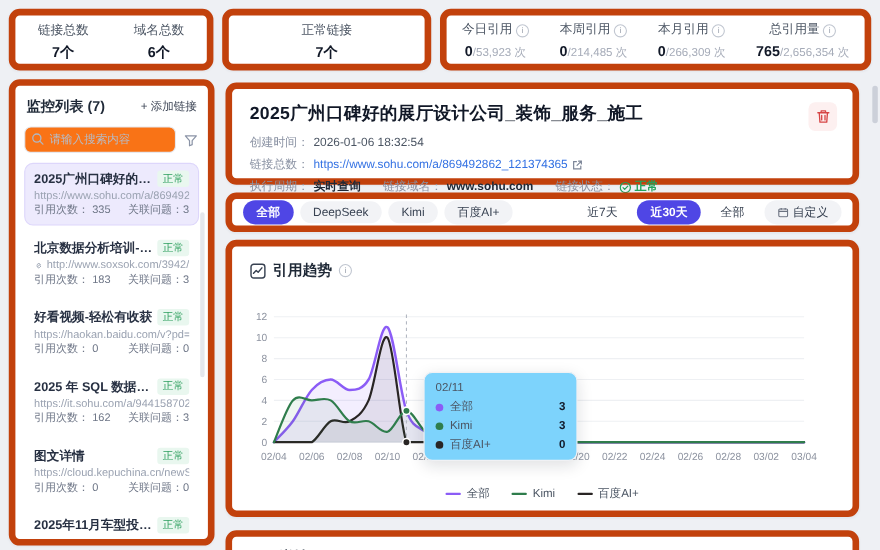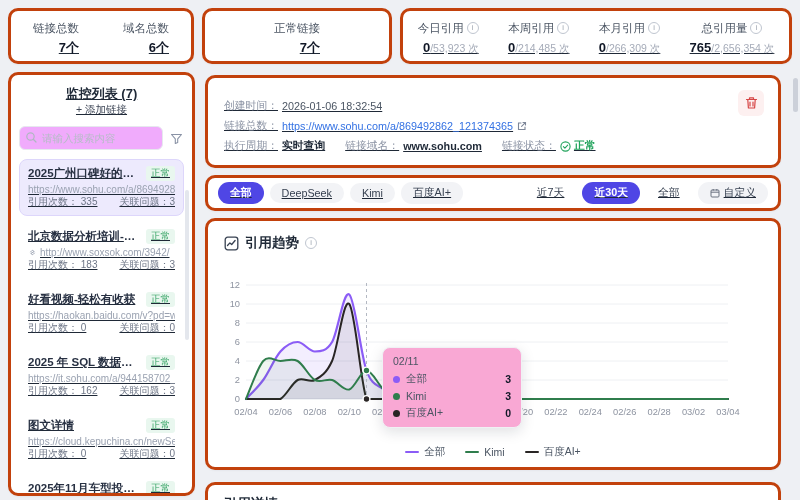--- a/index.html
+++ b/index.html
@@ -2,45 +2,45 @@
 <html><head>
 <meta charset="utf-8">
 <style>
   html,body{margin:0;padding:0;}
   body{
     width:800px;height:500px;position:relative;overflow:hidden;
     background:#eef0f4;
     font-family:"Liberation Sans","DejaVu Sans",sans-serif;
     color:#1f2937;
   }
-  .card{position:absolute;background:#fff;border:3px solid #c2410c;border-radius:10px;
-        box-shadow:0 1px 2px rgba(16,24,40,.04);box-sizing:border-box;text-decoration:underline;}
+  .card{position:absolute;background:#fff;border:6px solid #c2410c;border-radius:10px;
+        box-shadow:0 1px 2px rgba(16,24,40,.04);box-sizing:border-box;}
 
   
   .stat-card{top:8px;height:56px;display:flex;align-items:center;justify-content:space-around;}
   #sg0{left:8px;width:186px;}
   #sg1{left:202px;width:190px;}
   #sg2{left:400px;width:392px;}
   .stat{text-align:center;line-height:1;}
   .stat .lbl{font-size:11.5px;color:#4b5563;display:inline-flex;align-items:center;gap:3px;}
-  .stat .val{margin-top:6px;font-size:13px;font-weight:bold;color:#111827;text-align:right;}
+  .stat .val{margin-top:6px;font-size:13px;font-weight:bold;color:#111827;}
   .stat .val.danger{color:#e15555;}
   .stat .val .rest{font-weight:normal;font-size:10.5px;color:#a5abb8;}
   .info-i{display:inline-block;width:10px;height:10px;border:1px solid #c0c6d0;border-radius:50%;
           color:#9aa1ad;font-size:7.5px;line-height:10px;text-align:center;font-style:normal;}
 
   
   .sidebar{left:8px;top:72px;width:187px;height:424px;padding:10px 8px;overflow:hidden;}
-  .sb-head{display:flex;justify-content:space-between;align-items:center;padding:0 2px;flex-direction:column;}
+  .sb-head{display:flex;justify-content:space-between;align-items:center;padding:0 2px;}
   .sb-title{font-size:13px;font-weight:bold;color:#1f2937;}
   .sb-add{font-size:10.5px;color:#3f4757;cursor:pointer;}
   .sb-search{margin-top:9px;display:flex;align-items:center;gap:6px;}
   .search-box{position:relative;flex:1;}
   .search-box input{width:100%;height:24px;box-sizing:border-box;border:1px solid #e6e8ee;border-radius:6px;
-     background:#f0abfc;padding:0 6px 0 22px;font-size:10.5px;color:#374151;outline:none;
+     background:#f97316;padding:0 6px 0 22px;font-size:10.5px;color:#374151;outline:none;
      font-family:"Liberation Sans","DejaVu Sans",sans-serif;}
   .search-box input::placeholder{color:#b6bcc7;}
   .search-ic{position:absolute;left:6px;top:5px;}
   .sb-list{margin-top:9px;display:flex;flex-direction:column;gap:6px;}
   .sb-item{padding:6px 8px;border-radius:8px;border:1px solid transparent;cursor:pointer;}
   .sb-item.selected{background:#edeafd;border-color:#ddd6fb;}
   .it-top{display:flex;align-items:center;gap:4px;}
   .it-title{flex:1;font-size:11.5px;font-weight:bold;color:#273042;white-space:nowrap;overflow:hidden;text-overflow:ellipsis;}
   .badge{flex:none;font-size:9.5px;color:#2fa05f;background:#e9f7ef;padding:1px 5px;border-radius:3px;}
   .it-url{margin-top:3px;font-size:10px;color:#9aa2b1;white-space:nowrap;overflow:hidden;display:flex;align-items:center;gap:3px;}
@@ -65,21 +65,21 @@
   .pill{font-size:10.8px;color:#374151;background:#f2f3f6;border-radius:999px;padding:4px 12px;cursor:pointer;white-space:nowrap;
         display:inline-flex;align-items:center;gap:4px;}
   .pill.plain{background:transparent;}
   .pill.active{background:#4f46e5;color:#fff;font-weight:bold;}
 
   
   .chart-card{left:205px;top:218px;width:576px;height:252px;}
   .chart-head{position:absolute;left:16px;top:13px;display:flex;align-items:center;gap:6px;justify-content:space-between;}
   .chart-head .t{font-size:13.5px;font-weight:bold;color:#1f2937;}
   #chartSvg{position:absolute;left:12px;top:44px;}
-  .tooltip{position:absolute;left:174px;top:126px;width:118px;background:#f9a8d4;border:1px solid #f0f1f4;
+  .tooltip{position:absolute;left:174px;top:114px;width:118px;background:#7dd3fc;border:1px solid #f0f1f4;
      border-radius:8px;box-shadow:0 4px 14px rgba(17,24,39,.13);padding:7px 10px;z-index:3;}
   .tt-date{font-size:10.5px;color:#4b5563;margin-bottom:5px;}
   .tt-row{display:flex;align-items:center;gap:6px;font-size:10.5px;color:#4b5563;margin-top:4px;}
   .tt-dot{width:7px;height:7px;border-radius:50%;flex:none;}
   .tt-val{margin-left:auto;font-weight:bold;color:#111827;}
   .legend{position:absolute;left:0;bottom:8px;width:100%;display:flex;justify-content:center;gap:20px;}
   .lg-item{display:flex;align-items:center;gap:5px;font-size:10.5px;color:#4b5563;}
   .lg-swatch{width:14px;height:2px;border-radius:1px;}
 
   
@@ -186,20 +186,21 @@
         <div class="it-top">
           <span class="it-title">2025年11月车型投诉，充电桩引发...</span>
           <span class="badge">正常</span>
         </div>
       </div>
     </div>
   <div class="sb-scroll"></div>
 </aside>
 
 <section class="card detail">
+  <div class="d-title">2025广州口碑好的展厅设计公司_装饰_服务_施工</div>
   <div class="trash-btn">
     <svg width="13" height="14" viewBox="0 0 13 14">
       <path d="M1.5 3.5 h10 M4.5 3.2 v-1.4 h4 v1.4 M2.8 3.8 l.6 8.2 h6.2 l.6-8.2 M5 6 v4 M8 6 v4" fill="none" stroke="#d64545" stroke-width="1.2" stroke-linecap="round" stroke-linejoin="round"></path>
     </svg>
   </div>
   <div class="d-row" style="margin-top:9px;">
     <span>创建时间：</span>
     <span class="v">2026-01-06 18:32:54</span>
   </div>
   <div class="d-row">

